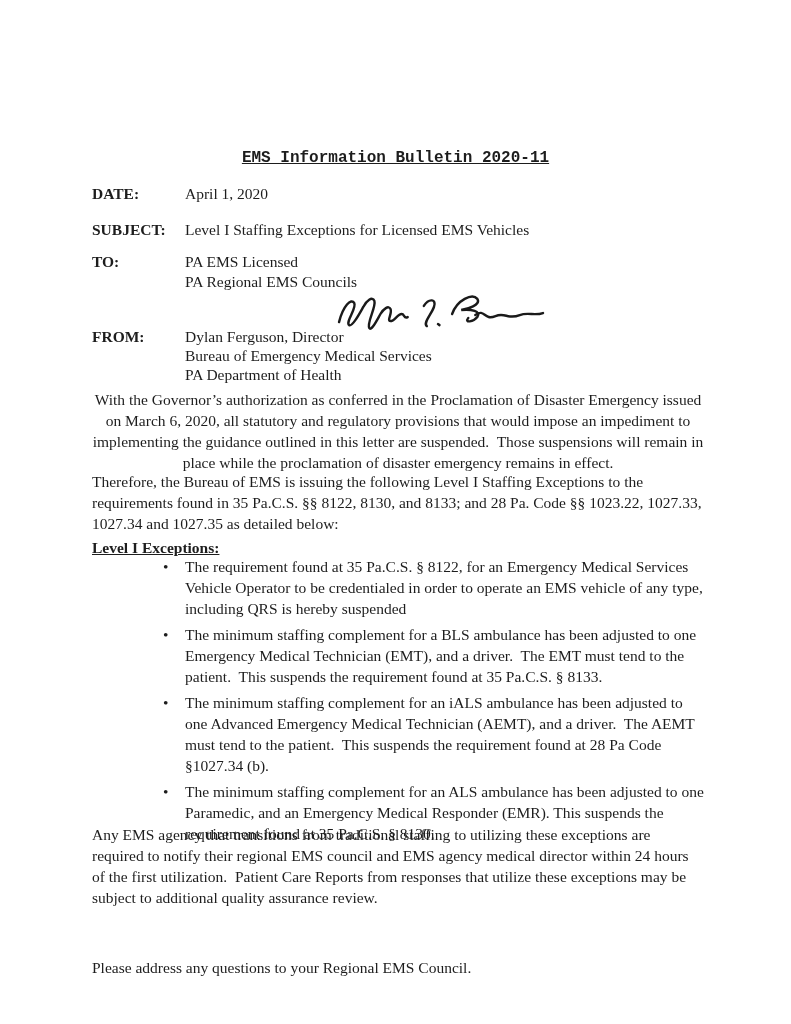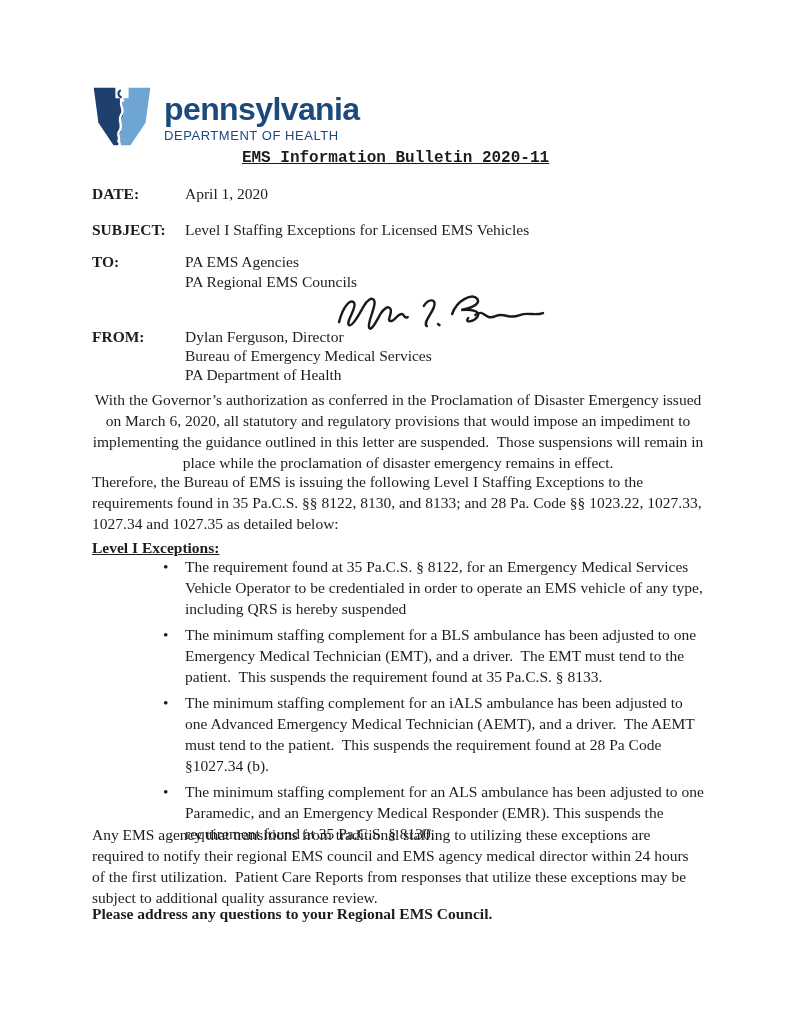--- a/index.html
+++ b/index.html
@@ -30,60 +30,44 @@
 
   
   .para{left:92px;width:612px;margin:0;white-space:pre-wrap;}
   .p-auth{top:389px;text-align:center;}
   .p-intro{top:471px;}
   .heading{top:537px;left:92px;margin:0;font-size:15.5px;font-weight:bold;text-decoration:underline;}
   .exceptions{top:556px;left:92px;width:612px;margin:0;padding:0;list-style:none;}
   .exceptions li{position:relative;padding-left:93px;margin:0 0 5px 0;white-space:pre-wrap;}
   .exceptions li::before{content:"\2022";position:absolute;left:71px;top:0;}
   .p-notify{top:824px;}
-  .p-quest{top:903px;font-weight:bold;}
+  .p-quest{top:957px;}
 </style>
 </head>
 <body>
 
 <div class="page">
 
-  <header class="abs logo">
-    <svg class="keystone" viewBox="0 0 70 64" aria-hidden="true">
-
-      <path d="M5,1 H28 V12 H37 C33,20 40,27 35,33 C31,39 37,45 32,52 L31,62 H26 L10,38 Z" fill="#1f3f6e"></path>
-
-      <path d="M42,12 V1 H65 L60,38 L44,62 H34 L32,52 C37,45 31,39 35,33 C40,27 33,20 37,12 Z" fill="#6fa5d3"></path>
-
-      <path d="M33,4 C30,6 31,10 34,11" fill="none" stroke="#1f3f6e" stroke-width="2.2" stroke-linecap="round"></path>
-      <circle cx="35" cy="14" r="2.3" fill="#ffffff"></circle>
-      <path d="M35,14 C31,19 39,24 34,30 C30,36 37,41 32,47 C29,51 34,55 31,58" fill="none" stroke="#ffffff" stroke-width="2.5" stroke-linecap="round"></path>
-    </svg>
-    <div class="logo-text">
-      <div class="logo-name" style="color:#1c4a7c">pennsylvania</div>
-      <div class="logo-dept" style="color:#1c4a7c">DEPARTMENT OF HEALTH</div>
-    </div>
-  </header>
 
   <h1 class="abs title">EMS Information Bulletin 2020-11</h1>
 
   <div class="abs meta-row row-date">
     <span class="meta-label">DATE:</span>
     <span class="meta-value">April 1, 2020</span>
   </div>
 
   <div class="abs meta-row row-subject">
     <span class="meta-label">SUBJECT:</span>
     <span class="meta-value">Level I Staffing Exceptions for Licensed EMS Vehicles</span>
   </div>
 
   <div class="abs meta-row row-to">
     <span class="meta-label">TO:</span>
     <span class="meta-value">
-      <span>PA EMS Agencies</span><br>
+      <span>PA EMS Licensed</span><br>
       <span>PA Regional EMS Councils</span>
     </span>
   </div>
 
   <div class="abs meta-row row-from">
     <span class="meta-label">FROM:</span>
     <span class="meta-value">
       <svg class="signature" viewBox="0 0 210 48" aria-hidden="true">
         <g fill="none" stroke="#1a1a1a" stroke-width="2.4" stroke-linecap="round">
           <path d="M4,34 C8,18 16,10 19,15 C22,20 10,34 14,37 C17,39 24,26 28,19 C31,13 37,8 39,13 C41,19 31,35 34,40 C36,43 41,33 45,26 C48,21 53,17 55,21 C57,25 51,33 55,33 C59,33 62,26 66,26 C69,26 68,31 72,29"></path>

